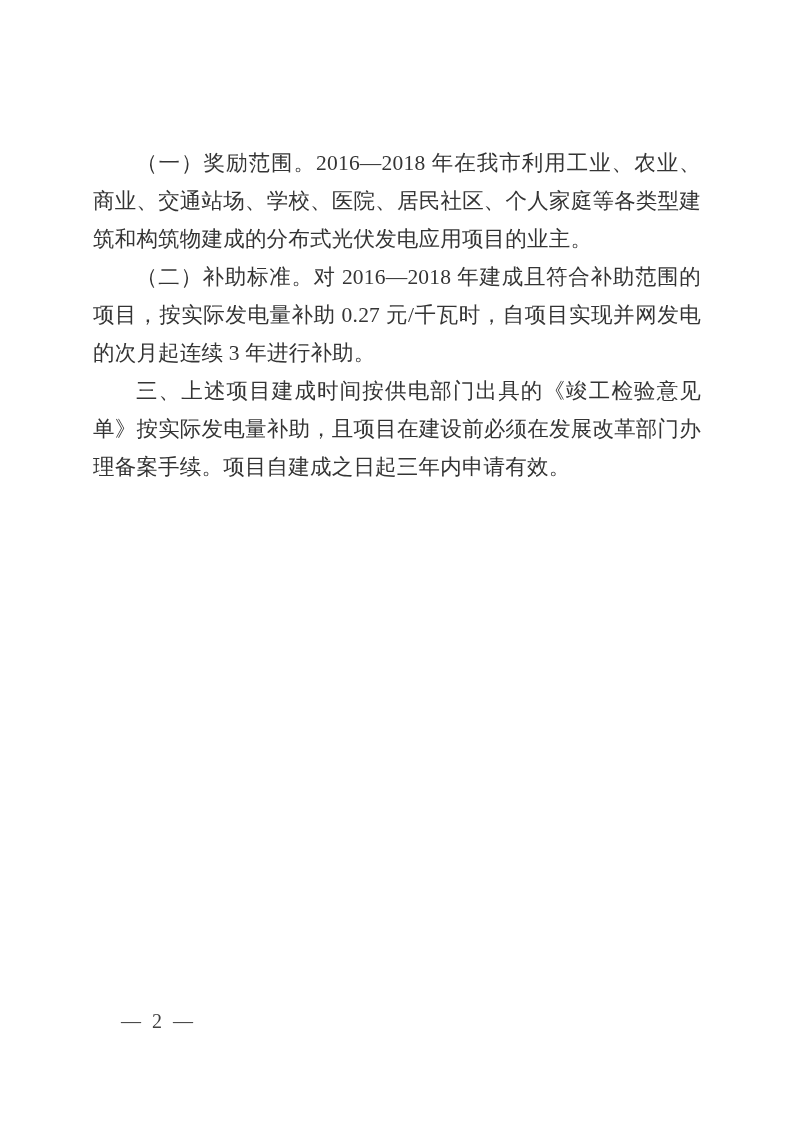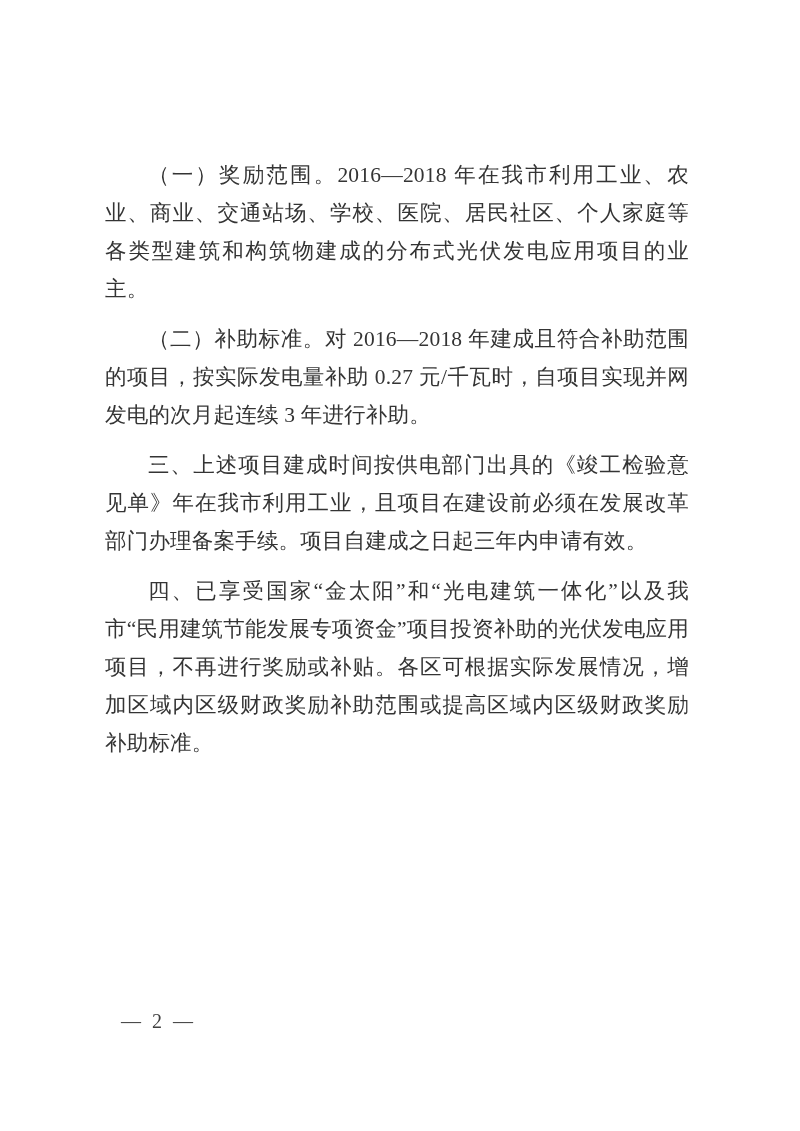--- a/index.html
+++ b/index.html
@@ -25,38 +25,37 @@
     left: 93px;
     top: 144px;
     width: 608px;
     font-size: 21.5px;
     line-height: 38px;
     text-align: justify;
     text-justify: inter-ideograph;
     letter-spacing: 0.2px;
   }
   .doc-body p {
-    margin: 12px;
+    margin: 0;
     padding: 0;
     text-indent: 2em;
   }
   .page-number {
     position: absolute;
     left: 121px;
     top: 1010px;
     font-size: 20px;
     color: #3f3f3f;
     letter-spacing: 3px;
     white-space: pre;
   }
 </style>
 </head>
 <body>
 
 <div class="page">
   <div class="doc-body">
     <p>（一）奖励范围。2016—2018 年在我市利用工业、农业、商业、交通站场、学校、医院、居民社区、个人家庭等各类型建筑和构筑物建成的分布式光伏发电应用项目的业主。</p>
     <p>（二）补助标准。对 2016—2018 年建成且符合补助范围的项目，按实际发电量补助 0.27 元/千瓦时，自项目实现并网发电的次月起连续 3 年进行补助。</p>
-    <p>三、上述项目建成时间按供电部门出具的《竣工检验意见单》年在我市利用工业，且项目在建设前必须在发展改革部门办理备案手续。项目自建成之日起三年内申请有效。</p>
-    <p>四、已享受国家“金太阳”和“光电建筑一体化”以及我市“民用建筑节能发展专项资金”项目投资补助的光伏发电应用项目，不再进行奖励或补贴。各区可根据实际发展情况，增加区域内区级财政奖励补助范围或提高区域内区级财政奖励补助标准。</p>
+    <p>三、上述项目建成时间按供电部门出具的《竣工检验意见单》按实际发电量补助，且项目在建设前必须在发展改革部门办理备案手续。项目自建成之日起三年内申请有效。</p>
   </div>
   <div class="page-number">— 2 —</div>
 </div>
 
 </body></html>

